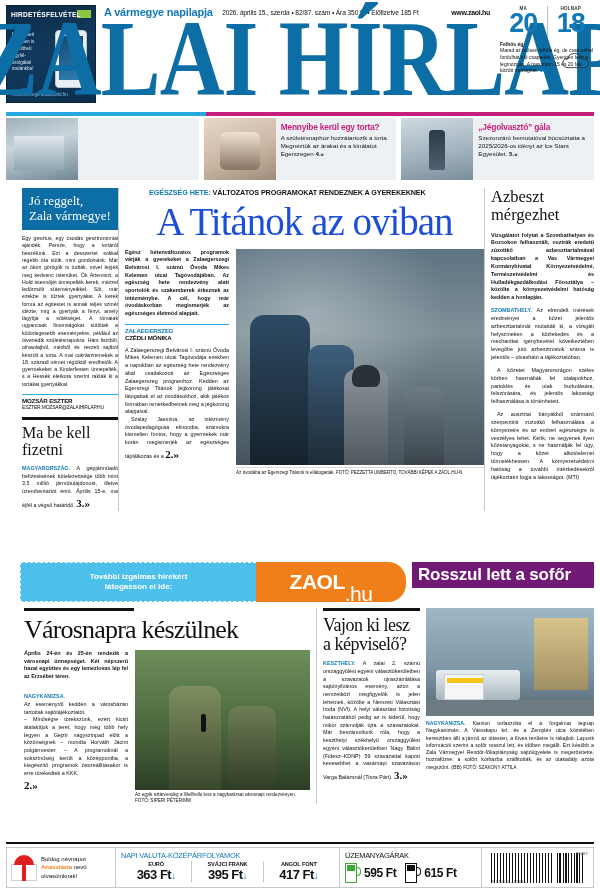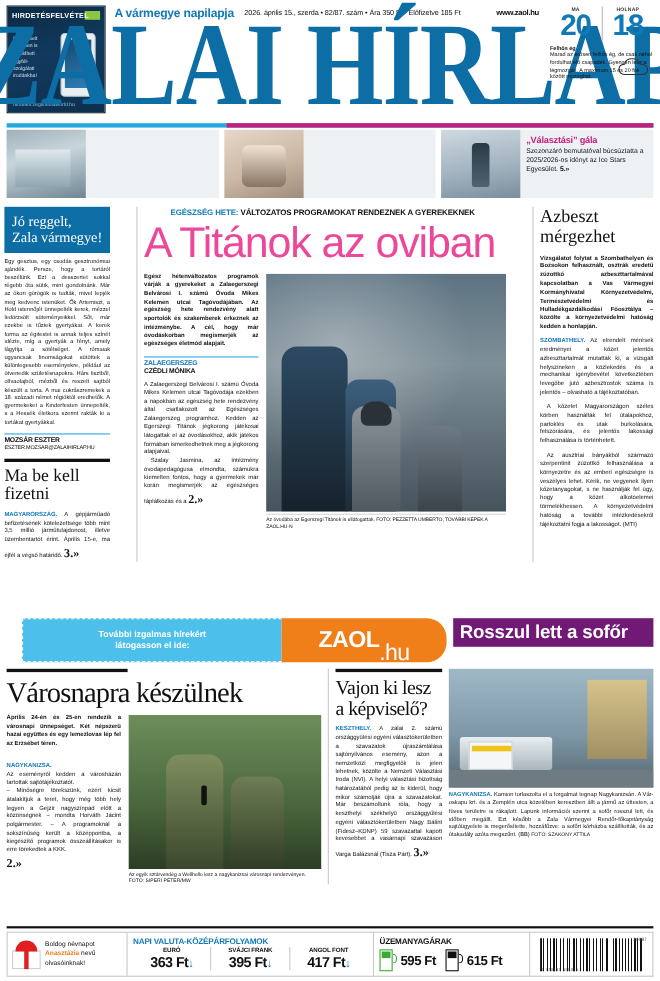--- a/index.html
+++ b/index.html
@@ -84,22 +84,22 @@
   .img-ada { background:linear-gradient(165deg,#9fb0ba 0%,#c9d5dc 40%,#6f8793 100%); }
   .img-ada:after{ content:""; display:block; margin:18px 0 0 8px; width:50px; height:34px; background:linear-gradient(180deg,#dfe7ec,#8fa6b2); }
   .img-torta { background:linear-gradient(160deg,#e8d8c8 0%,#cbb7a4 55%,#9e8b79 100%); }
   .img-torta:after{ content:""; display:block; margin:14px auto 0; width:40px; height:38px; border-radius:6px; background:linear-gradient(180deg,#f0e2d2,#8a7463); }
   .img-jeg { background:linear-gradient(170deg,#cfd9e0 0%,#9fb0bd 60%,#7a8d9b 100%); }
   .img-jeg:after{ content:""; display:block; margin:12px auto 0; width:16px; height:40px; background:linear-gradient(180deg,#2b3a46,#4f6170); border-radius:4px 4px 2px 2px; }
   .thick-rule { height:3px; background:#111; }
 
   
   .body-grid {
-    position:absolute; left:4px; right:6px; top:188px;
-    display:grid; grid-template-columns: 96px 1fr 110px; gap:24px;
+    position:absolute; left:22px; right:6px; top:188px;
+    display:grid; grid-template-columns: 96px 1fr 110px; gap:0;
   }
   .col-sep { border-left:1px solid #c9c9c9; }
 
   
   .jo-reggelt {
     background:#0d6ea6; color:#fff; padding:6px 7px 7px 7px;
     font-family:"Liberation Serif", serif; font-size:13px; line-height:1.12; font-weight:normal;
   }
   .lead-body { font-size:5.2px; line-height:1.4; text-align:justify; color:#111; padding-top:5px; hyphens:auto; }
   .byline { margin-top:6px; }
@@ -110,22 +110,22 @@
     font-family:"Liberation Serif", serif; font-size:16px; line-height:1.06; color:#111; margin-top:5px;
   }
   .lc-body { font-size:5.4px; line-height:1.42; text-align:justify; margin-top:6px; color:#111; }
   .loc { color:#1279b8; font-weight:bold; }
   .jump { font-family:"Liberation Serif",serif; font-size:11px; font-weight:bold; color:#111; }
 
   
   .kicker-bar { font-size:7.2px; font-weight:bold; letter-spacing:-.1px; color:#111; }
   .kicker-bar .k-hl { color:#1279b8;padding-left:24px; }
   .main-head {
-    font-family:Liberation Sans, sans-serif; font-size:39px; line-height:1.02;
-    color:#ec4899; margin:5px 0 7px 0; letter-spacing:-1px;
+    font-family:Liberation Serif, serif; font-size:39px; line-height:1.02;
+    color:#1d4ed8; margin:5px 0 7px 0; letter-spacing:-1px;text-align:center;
   }
   .center-2col { display:grid; grid-template-columns: 104px 1fr; gap:7px; }
   .std { font-size:5.4px; line-height:1.42; text-align:justify; color:#111; }
   .std.bold { font-weight:bold; }
   .main-photo {
     height:216px;
     background:
       radial-gradient(ellipse at 30% 30%, rgba(255,255,255,.30), transparent 55%),
       linear-gradient(180deg,#5d7382 0%, #7e8f97 38%, #46535c 100%);
     position:relative; overflow:hidden;
@@ -161,21 +161,21 @@
   }
   .promo-right .lite { font-weight:normal;margin-top:24px; }
   .news-card { flex:1; }
   .nc-head {
     background:#701a75; color:#fff; font-size:17px; font-weight:bold;
     padding:3px 6px; letter-spacing:-.2px;
   }
 
   
   .lower {
-    position:absolute; left:6px; right:6px; top:608px;
+    position:absolute; left:24px; right:6px; top:608px;
     display:grid; grid-template-columns: 286px 104px 1fr; gap:6px;
   }
   .low-head { font-family:"Liberation Serif", serif; font-size:26px; line-height:1.04; color:#111; letter-spacing:-.8px; }
   .low-head.sm { font-size:18px; letter-spacing:-.5px; }
   .low-2col { display:grid; grid-template-columns: 104px 1fr; gap:7px; margin-top:7px; }
   .low-photo {
     height:140px; position:relative; overflow:hidden;
     background: linear-gradient(180deg,#6d8e5b 0%, #49653c 60%, #2c3d25 100%);
   }
   .lp-p1{ position:absolute; left:34px; bottom:0; width:52px; height:104px; background:linear-gradient(180deg,#7f8e5f,#3b472c); border-radius:13px 13px 0 0;}
@@ -202,21 +202,21 @@
   .f-gift {
     width:110px; border:1px solid #c9c9c9; display:flex; align-items:center; gap:4px; padding:3px 4px;
   }
   .gift-ico { width:26px; height:26px; position:relative; flex:none; }
   .gift-ico .box{ position:absolute; left:0; bottom:0; width:26px; height:17px; background:#fff; border:1px solid #cfcfcf;}
   .gift-ico .vrib{ position:absolute; left:11px; bottom:0; width:4px; height:17px; background:#e02020;}
   .gift-ico .bow{ position:absolute; left:3px; top:0; width:20px; height:10px; background:#e02020; border-radius:10px 10px 0 0;}
   .gift-txt { font-size:6px; line-height:1.35; color:#111; }
   .gift-txt .nm { color:#f07f1a; font-weight:bold; }
   .f-cur { flex:1; border:1px solid #c9c9c9; border-left:none; padding:3px 5px; }
-  .f-title { font-size:7.4px; font-weight:bold; color:#1279b8; letter-spacing:-.2px; }
+  .f-title { font-size:7.4px; font-weight:normal; color:#1279b8; letter-spacing:-.2px; }
   .cur-row { display:flex; margin-top:1px; }
   .cur-cell { flex:1; text-align:center; }
   .cur-cell + .cur-cell { border-left:1px solid #c9c9c9; }
   .cur-lbl { font-size:5.6px; font-weight:bold; color:#111; letter-spacing:-.1px; }
   .cur-val { font-size:13px; font-weight:bold; color:#111; letter-spacing:-.5px; }
   .arrow { color:#1279b8; font-size:10px; font-weight:bold; }
   .f-fuel { width:142px; border:1px solid #c9c9c9; border-left:none; padding:3px 5px; }
   .fuel-row { display:flex; align-items:center; gap:3px; margin-top:3px; }
   .pump { width:16px; height:20px; position:relative; flex:none; }
   .pump .bod{ position:absolute; left:0; top:0; width:12px; height:20px; border:1.5px solid #111; background:#fff;}
@@ -294,26 +294,33 @@
   </div>
 
   <div class="teasers">
 
     <div class="teaser t1">
       <div class="t-img img-ada"></div>
     </div>
 
     <div class="teaser t2">
       <div class="t-img img-torta"></div>
+      <div class="t-txt">
+        <div class="t-h">Mennyibe kerül egy torta?</div>
+        <div class="t-b">
+          <span>A születésnaphoz hozzátartozik a torta. Megnéztük az árakat és a kínálatot Egerszegen</span>
+          <span class="pg">4.»</span>
+        </div>
+      </div>
     </div>
 
     <div class="teaser t3">
       <div class="t-img img-jeg"></div>
       <div class="t-txt">
-        <div class="t-h">„Választási” gála</div>
+        <div class="t-h">„Jégolvasztó” gála</div>
         <div class="t-b">
           <span>Szezonzáró bemutatóval búcsúztatta a 2025/2026-os idényt az Ice Stars Egyesület.</span>
           <span class="pg">5.»</span>
         </div>
       </div>
     </div>
   </div>
 
   <div class="body-grid">
 

